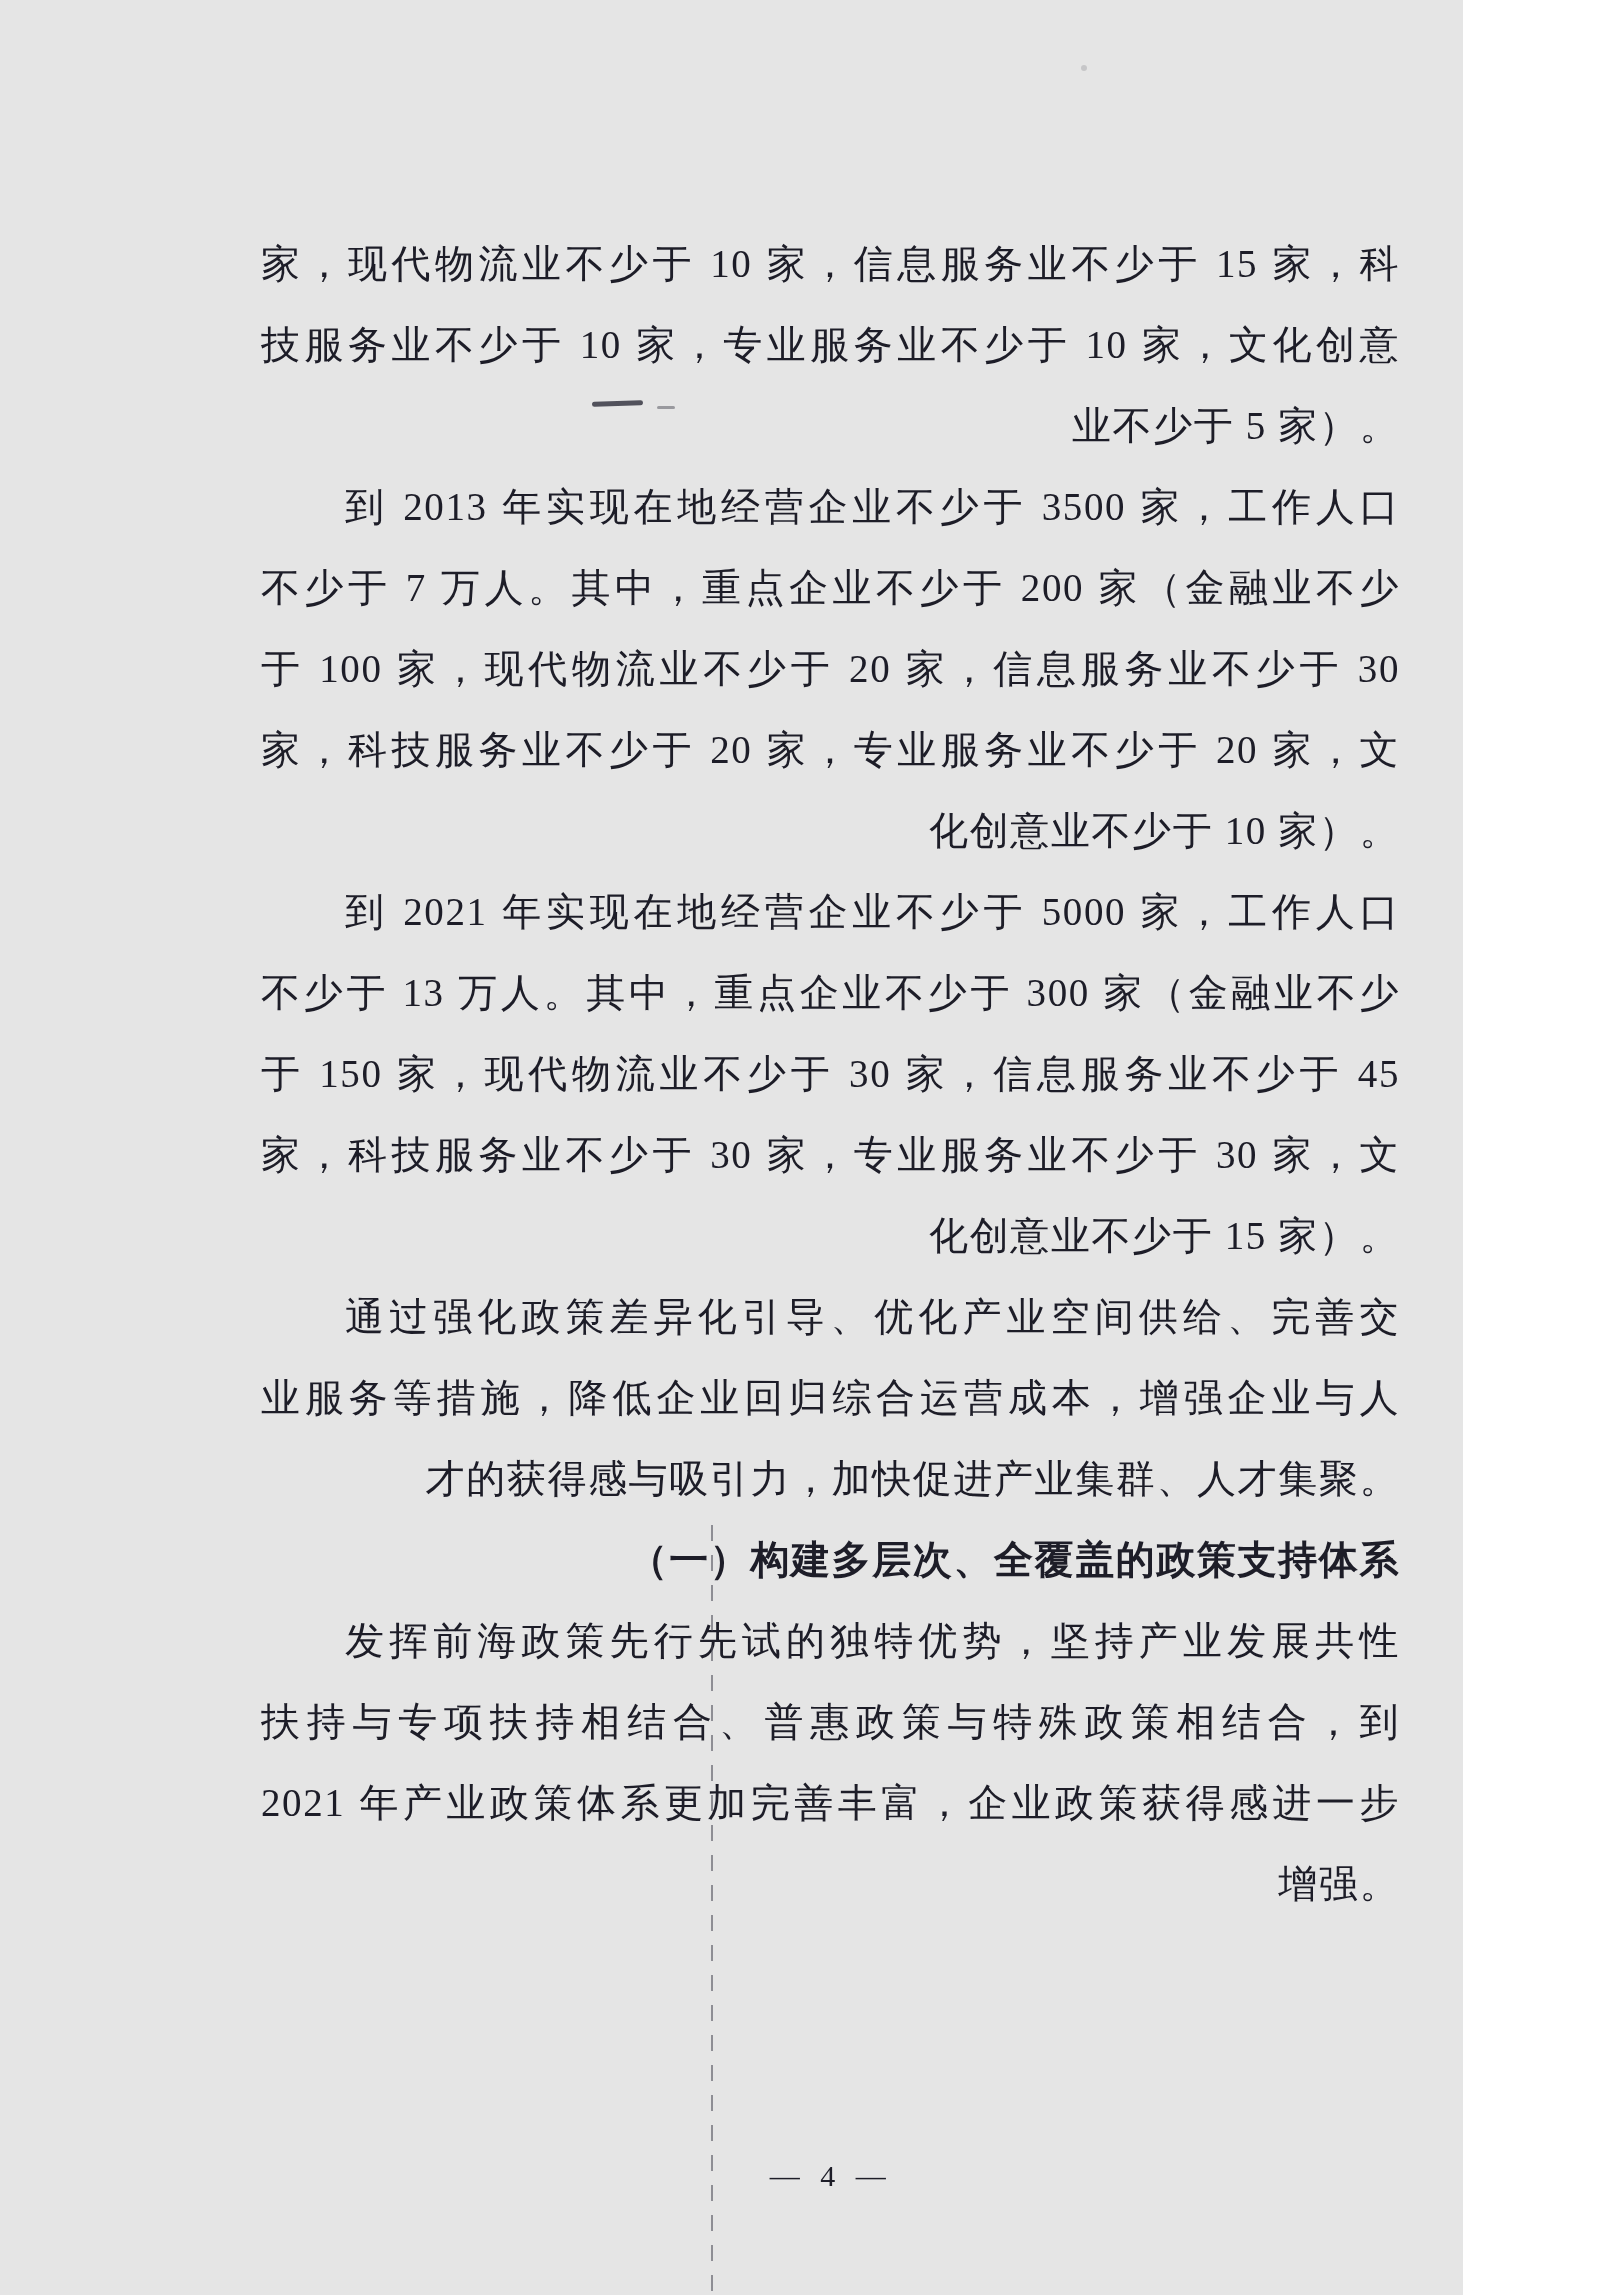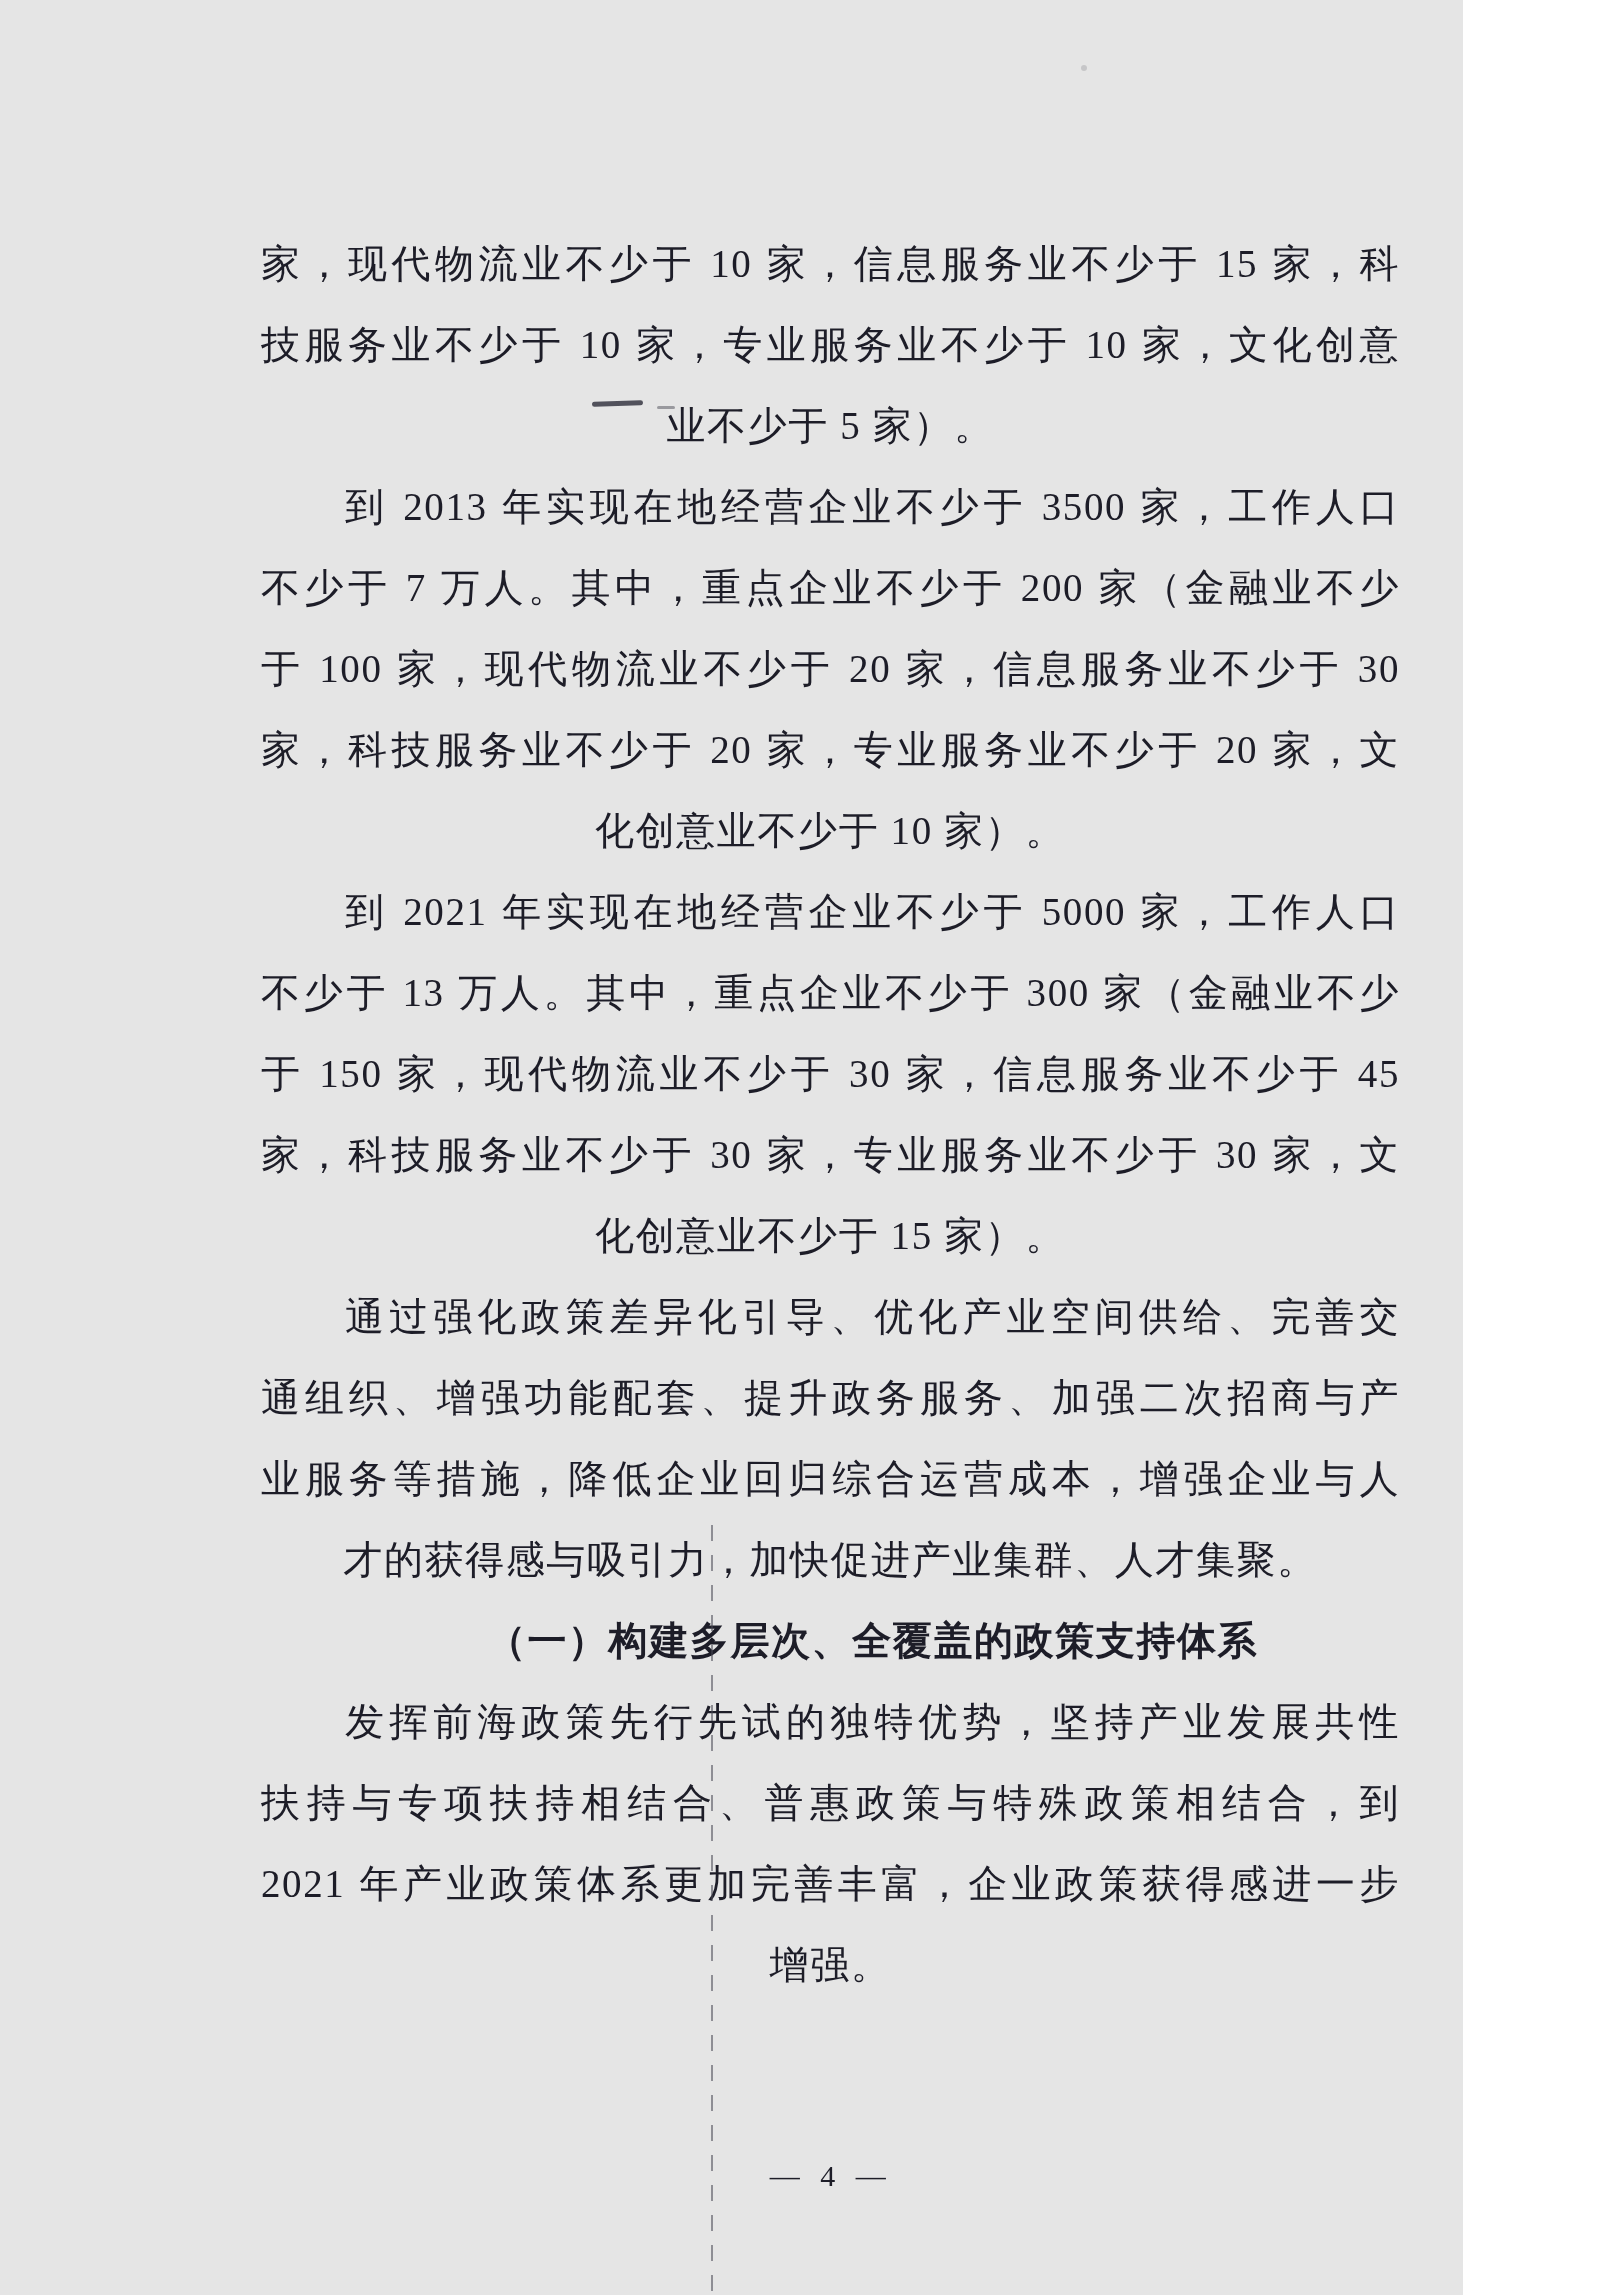--- a/index.html
+++ b/index.html
@@ -21,21 +21,21 @@
     top: 223px;
     width: 1139px;
   }
   .line {
     height: 81px;
     line-height: 81px;
     font-size: 39px;
     letter-spacing: 1.6px;
     color: #1d1d28;
     white-space: nowrap;
-    text-align: center;
+    text-align: right;
   }
   .line.fill {
     white-space: normal;
     text-align: justify;
     text-align-last: justify;
   }
   .line.indent {
     text-indent: 84px;
   }
   .line.heading {
@@ -111,21 +111,20 @@
       <div class="line fill">不少于 7 万人。其中，重点企业不少于 200 家（金融业不少</div>
       <div class="line fill">于 100 家，现代物流业不少于 20 家，信息服务业不少于 30</div>
       <div class="line fill">家，科技服务业不少于 20 家，专业服务业不少于 20 家，文</div>
       <div class="line">化创意业不少于 10 家）。</div>
       <div class="line indent fill">到 2021 年实现在地经营企业不少于 5000 家，工作人口</div>
       <div class="line fill">不少于 13 万人。其中，重点企业不少于 300 家（金融业不少</div>
       <div class="line fill">于 150 家，现代物流业不少于 30 家，信息服务业不少于 45</div>
       <div class="line fill">家，科技服务业不少于 30 家，专业服务业不少于 30 家，文</div>
       <div class="line">化创意业不少于 15 家）。</div>
       <div class="line indent fill">通过强化政策差异化引导、优化产业空间供给、完善交</div>
-      <div class="line fill">通组织、增强功能配套、提升政务服务、加强二次招商与产</div>
       <div class="line fill">业服务等措施，降低企业回归综合运营成本，增强企业与人</div>
       <div class="line">才的获得感与吸引力，加快促进产业集群、人才集聚。</div>
       <div class="line heading indent">（一）构建多层次、全覆盖的政策支持体系</div>
       <div class="line indent fill">发挥前海政策先行先试的独特优势，坚持产业发展共性</div>
       <div class="line fill">扶持与专项扶持相结合、普惠政策与特殊政策相结合，到</div>
       <div class="line fill">2021 年产业政策体系更加完善丰富，企业政策获得感进一步</div>
       <div class="line">增强。</div>
     </div>
 
   <div class="fold-line"></div>

